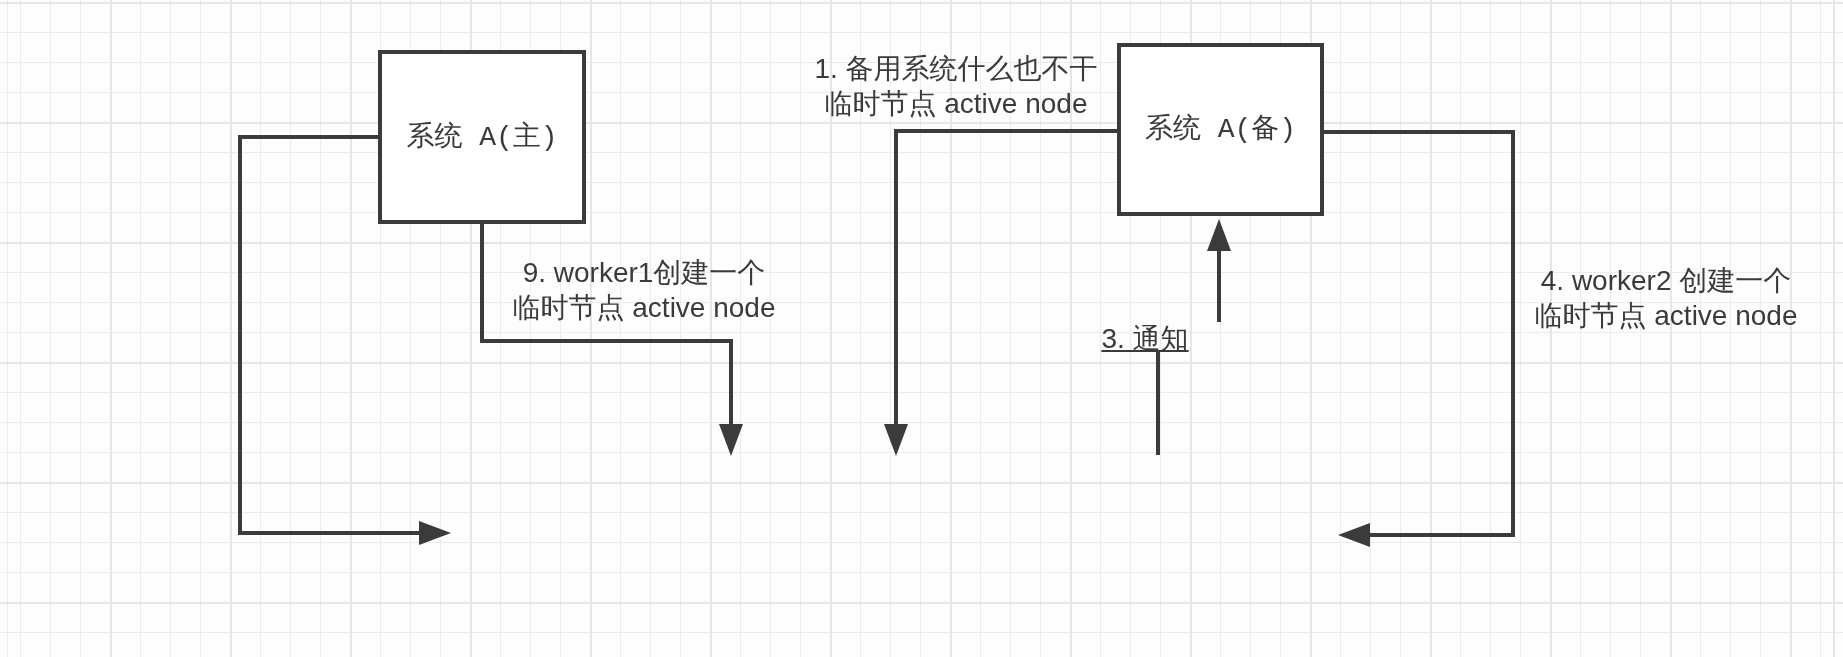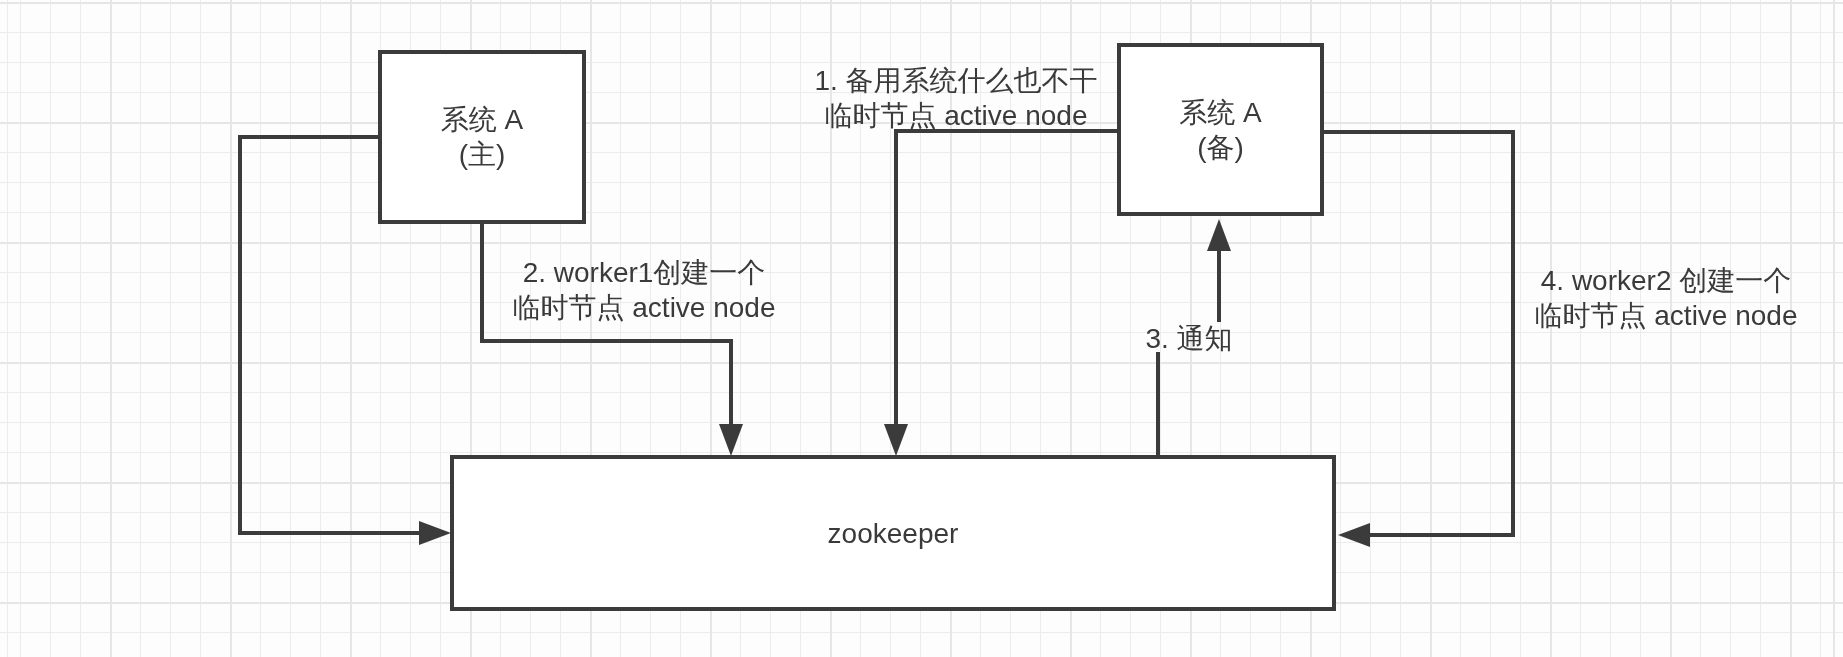--- a/index.html
+++ b/index.html
@@ -41,44 +41,45 @@
   svg.wires polygon.arrow{
     fill:var(--stroke);
     stroke:none;
   }
   .node{
     position:absolute;
     box-sizing:border-box;
     background:var(--box-fill);
     border:4px solid var(--stroke);
     display:flex;
-    flex-direction:column;
+    flex-direction:row;
     align-items:center;
     justify-content:center;
     text-align:center;
     font-size:28px;
     line-height:35px;
     color:var(--text);
+    font-family:Liberation Mono, monospace;
   }
   #node-primary{left:378px;top:50px;width:208px;height:174px;}
   #node-backup{left:1117px;top:43px;width:207px;height:173px;}
   #node-zookeeper{left:450px;top:455px;width:886px;height:156px;}
   .note{
     position:absolute;
     transform:translateX(-50%);
     text-align:center;
     font-size:28px;
     line-height:35px;
     color:var(--text);
     white-space:nowrap;
   }
-  #note-backup-listen{left:956px;top:51px;margin-top:12px;}
+  #note-backup-listen{left:956px;top:51px;}
   #note-worker1{left:644px;top:255px;}
   #note-primary-down{left:128px;top:275px;}
-  #note-notify{left:1189px;top:321px;}
+  #note-notify{left:1145px;top:321px;text-decoration:underline;}
   #note-worker2{left:1658px;top:263px;margin-left:8px;}
 </style>
 </head>
 <body>
 
 <div class="canvas">
 
   <svg class="wires" viewBox="0 0 1843 657" xmlns="http://www.w3.org/2000/svg">
 
     <g>
@@ -111,31 +112,28 @@
   <div class="node" id="node-primary">
     <div>系统 A</div>
     <div>(主)</div>
   </div>
 
   <div class="node" id="node-backup">
     <div>系统 A</div>
     <div>(备)</div>
   </div>
 
-  <div class="node" id="node-zookeeper">
-    <div>zookeeper</div>
-  </div>
 
   <div class="note" id="note-backup-listen">
     <div>1. 备用系统什么也不干</div>
     <div>临时节点 active node</div>
   </div>
 
   <div class="note" id="note-worker1">
-    <div>2. worker1创建一个</div>
+    <div>9. worker1创建一个</div>
     <div>临时节点 active node</div>
   </div>
 
   <div class="note" id="note-primary-down">
   </div>
 
   <div class="note" id="note-notify">
     <div>3. 通知</div>
   </div>
 

